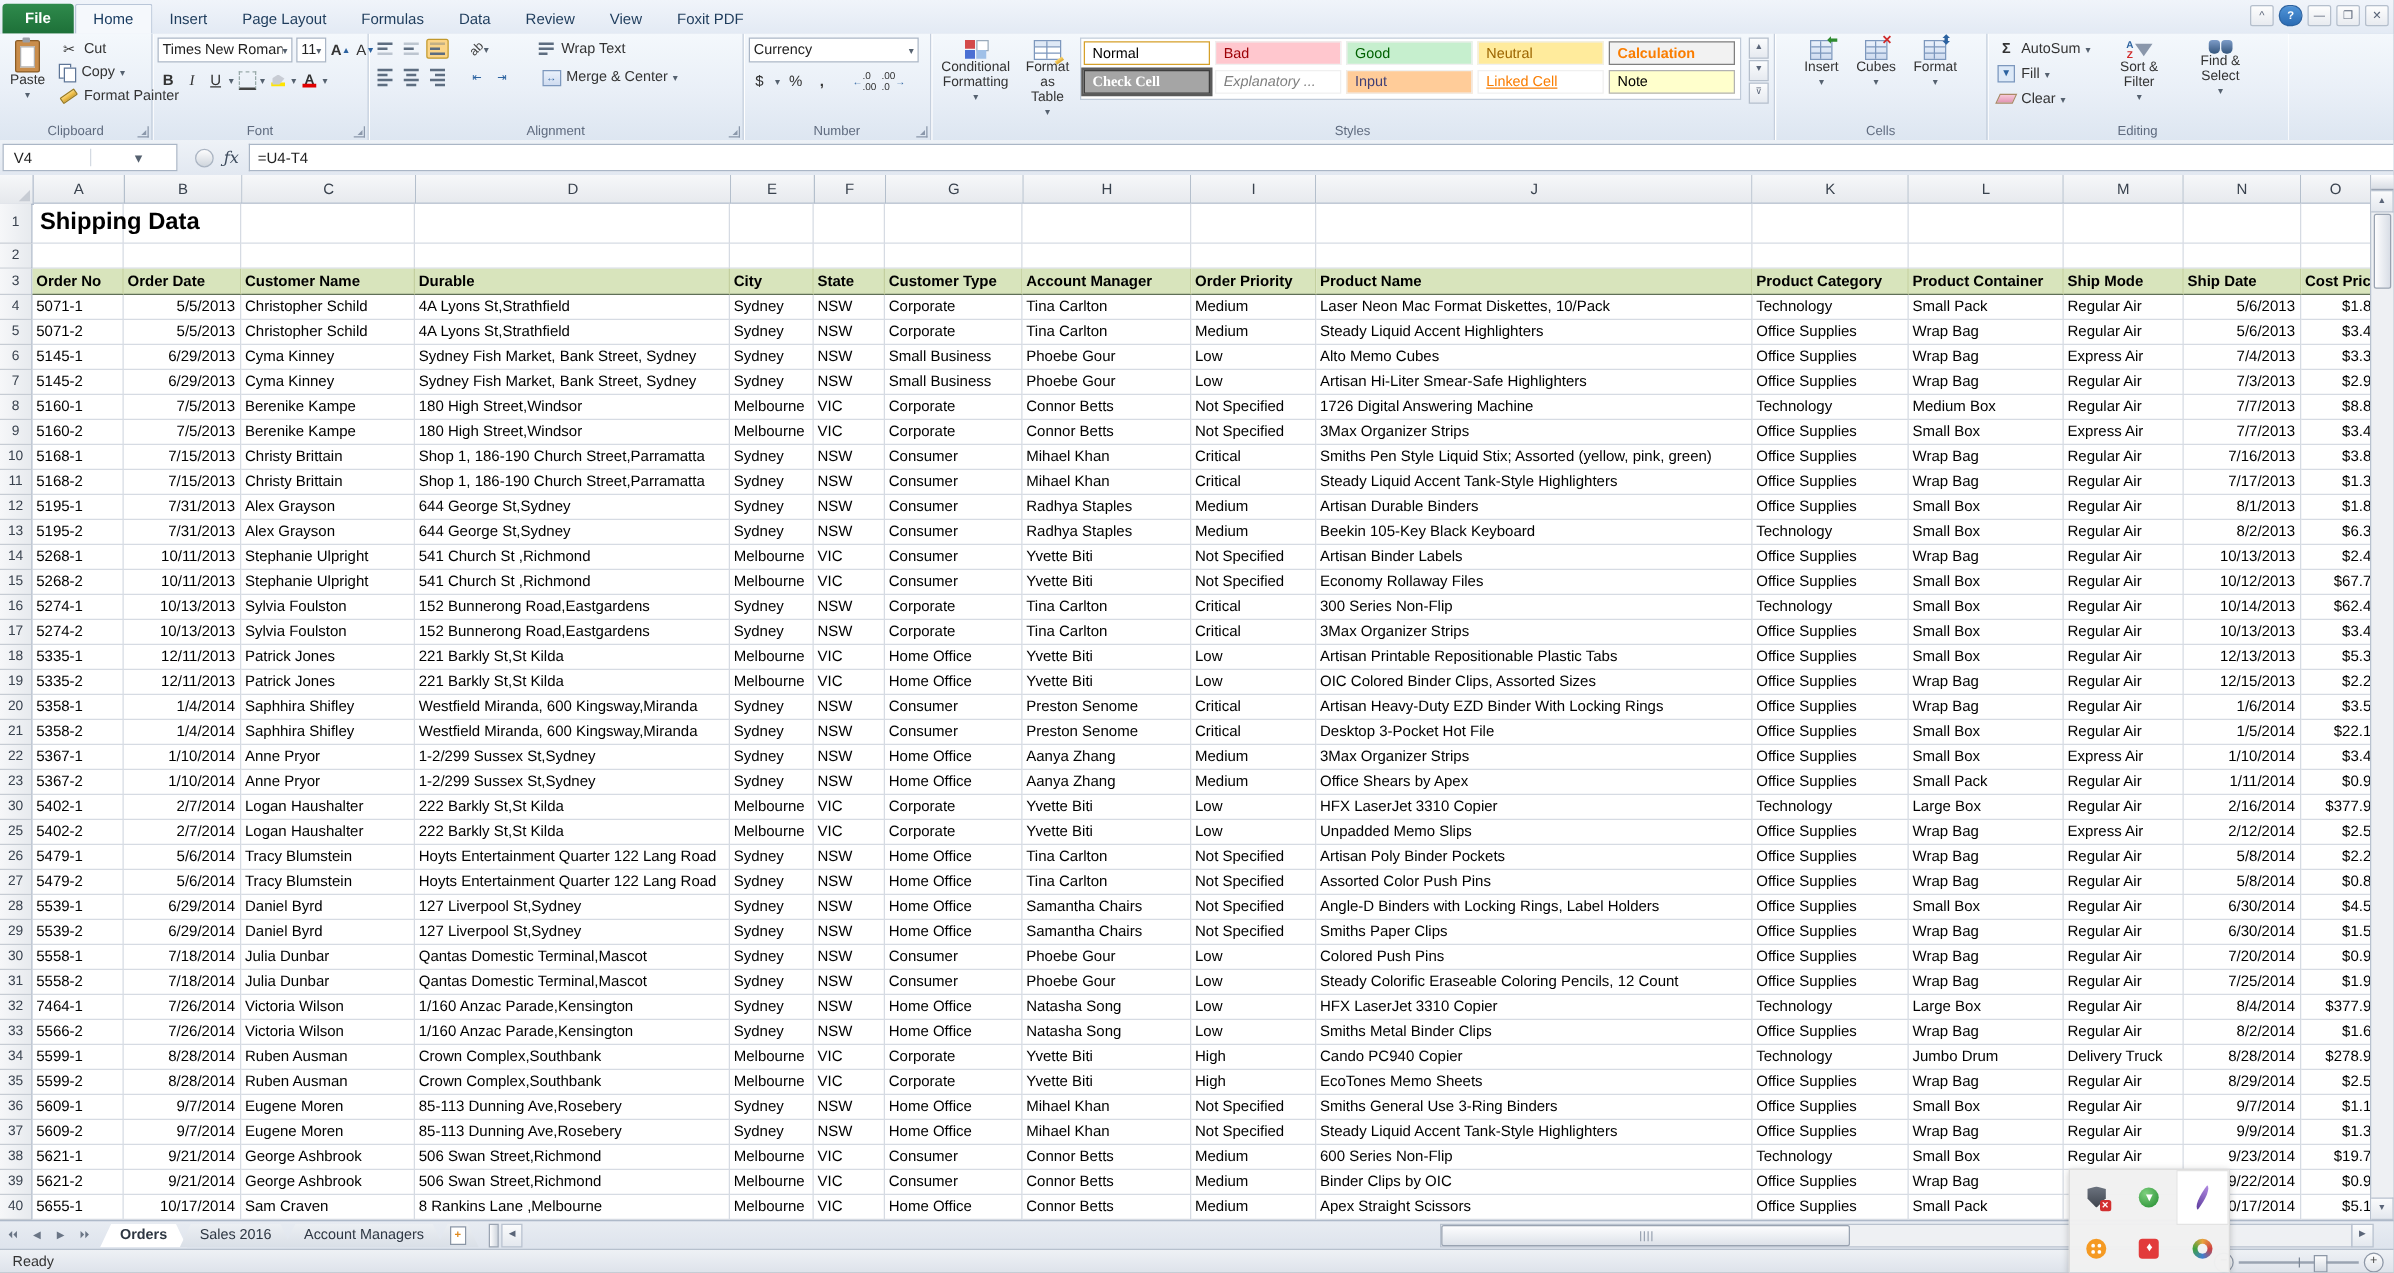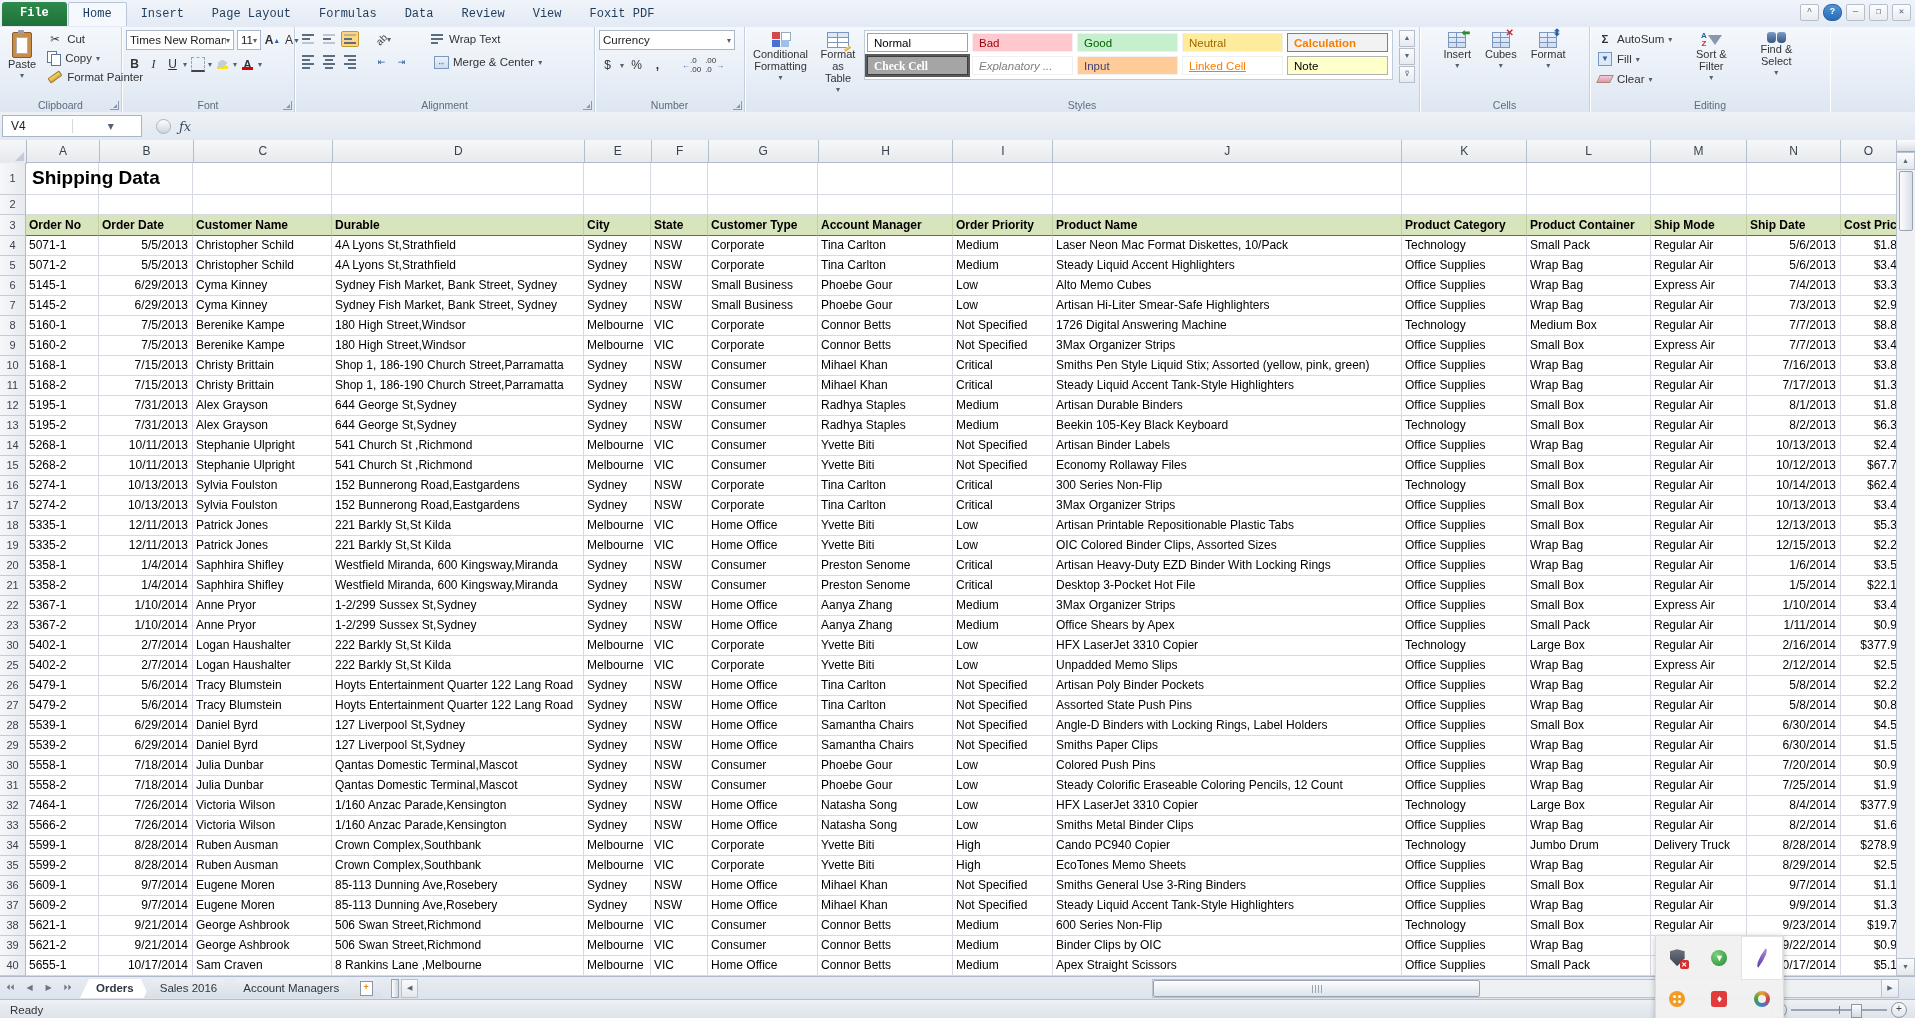--- a/index.html
+++ b/index.html
@@ -1,20 +1,20 @@
 <!DOCTYPE html>
 <html><head>
 <meta charset="utf-8">
 <style>
   html,body{margin:0;padding:0;background:#9aa4ae;}
   .app{position:relative;width:1915px;height:1018px;background:#dce5f0;font-family:"Liberation Sans",sans-serif;overflow:hidden;color:#222;}
   
   .title-strip{position:absolute;left:1270px;top:0;width:232px;height:8px;background:#17171a;border-radius:0 0 4px 4px;}
   
-  .ribbon-tabs{position:absolute;left:0;top:0;width:100%;height:27px;background:linear-gradient(#f0f4fa,#e3eaf4);border-bottom:1px solid #c8d3e2;display:flex;align-items:flex-start;font-family:Liberation Mono, monospace;}
+  .ribbon-tabs{position:absolute;left:0;top:0;width:100%;height:27px;background:linear-gradient(#f0f4fa,#e3eaf4);border-bottom:1px solid #c8d3e2;display:flex;align-items:center;}
   .rtab{padding:4px 14px 5px;font-size:12px;color:#1e3c5c;cursor:default;}
   .rtab.file{background:linear-gradient(#2f8a4c,#1d7038);color:#fff;font-weight:bold;border-radius:3px 3px 0 0;margin:2px 1px 0 2px;padding:4px 18px 6px;}
   .rtab.active{background:#f5f8fc;border:1px solid #b9c6d8;border-bottom:none;border-radius:2px 2px 0 0;color:#15385e;}
   .win-icons{position:absolute;right:4px;top:4px;display:flex;gap:4px;align-items:center;}
   .wbtn{width:17px;height:15px;border:1px solid #b5bfcc;border-radius:2px;background:linear-gradient(#fdfdfd,#e8ebf0);font-size:9px;line-height:14px;text-align:center;color:#5a6578;}
   .wbtn.help{background:linear-gradient(#4f94d8,#2b6cb4);color:#fff;border-color:#2b62a0;border-radius:8px;font-weight:bold;}
   
   .ribbon-body{position:absolute;left:0;top:27px;width:100%;height:85px;background:linear-gradient(#f4f8fc,#e9eff7 55%,#dde6f1);border-bottom:1px solid #b7c4d4;display:flex;}
   .group{position:relative;height:85px;box-sizing:border-box;border-right:1px solid #c5cfdd;box-shadow:1px 0 0 #ffffff;padding:3px 4px 16px;}
   .glabel{position:absolute;bottom:1px;left:0;right:0;text-align:center;font-size:10.5px;color:#5f6b7f;}
@@ -415,20 +415,21 @@
     </div>
   </div>
 
   <div class="formula-row">
     <div class="namebox">
       <span>V4</span>
       <span class="nb-arrow">▾</span>
     </div>
     <div class="fx-circle"></div>
     <div class="fx">ƒx</div>
+    <div class="formula-input">=U4-T4</div>
   </div>
 
   <div class="sheet">
     <div class="colhead-row" id="colheads">
         <div class="corner"></div>
         <div class="colhead" style="width:73px">A</div>
         <div class="colhead" style="width:94px">B</div>
         <div class="colhead" style="width:139px">C</div>
         <div class="colhead" style="width:252px">D</div>
         <div class="colhead" style="width:67px">E</div>
@@ -965,21 +966,21 @@
           <div class="rowhdr" style="height:20px;line-height:19px">27</div>
           <div class="cell" style="width:73px;height:20px;line-height:19px">5479-2</div>
           <div class="cell ra" style="width:94px;height:20px;line-height:19px">5/6/2014</div>
           <div class="cell" style="width:139px;height:20px;line-height:19px">Tracy Blumstein</div>
           <div class="cell" style="width:252px;height:20px;line-height:19px">Hoyts Entertainment Quarter 122 Lang Road</div>
           <div class="cell" style="width:67px;height:20px;line-height:19px">Sydney</div>
           <div class="cell" style="width:57px;height:20px;line-height:19px">NSW</div>
           <div class="cell" style="width:110px;height:20px;line-height:19px">Home Office</div>
           <div class="cell" style="width:135px;height:20px;line-height:19px">Tina Carlton</div>
           <div class="cell" style="width:100px;height:20px;line-height:19px">Not Specified</div>
-          <div class="cell" style="width:349px;height:20px;line-height:19px">Assorted State Push Pins</div>
+          <div class="cell" style="width:349px;height:20px;line-height:19px">Assorted Color Push Pins</div>
           <div class="cell" style="width:125px;height:20px;line-height:19px">Office Supplies</div>
           <div class="cell" style="width:124px;height:20px;line-height:19px">Wrap Bag</div>
           <div class="cell" style="width:96px;height:20px;line-height:19px">Regular Air</div>
           <div class="cell ra" style="width:94px;height:20px;line-height:19px">5/8/2014</div>
           <div class="cell ra" style="width:56px;height:20px;line-height:19px">
             <span class="oclip">$0.8</span>
           </div>
         </div>
         <div class="gridrow" style="height:20px">
           <div class="rowhdr" style="height:20px;line-height:19px">28</div>

